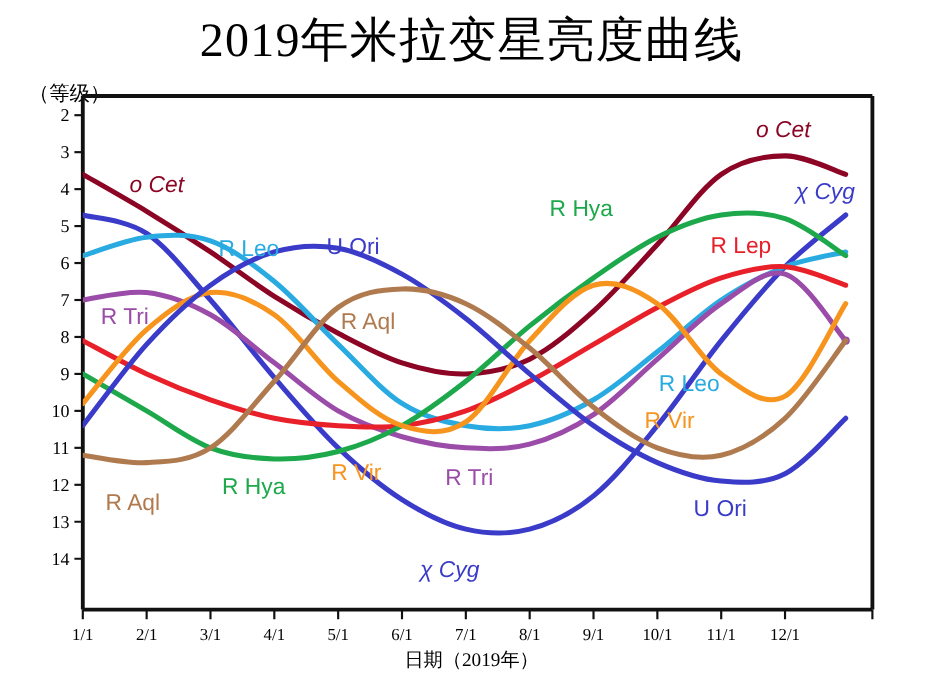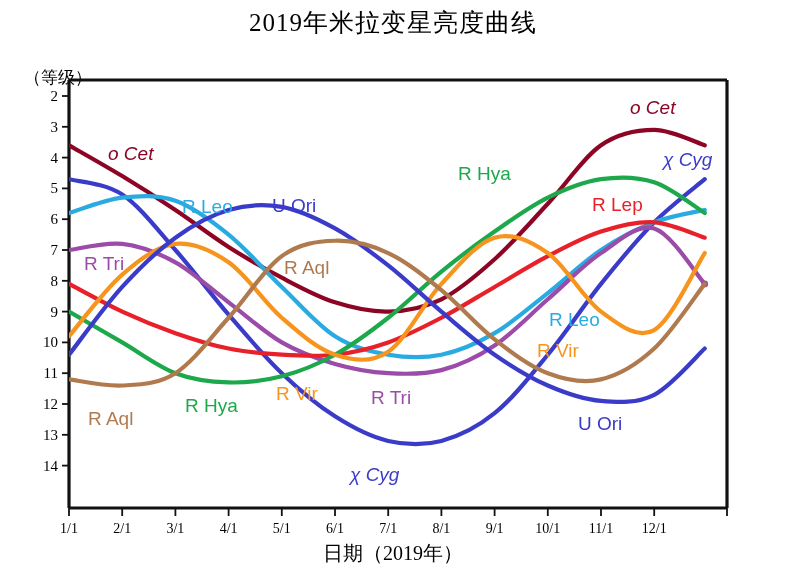--- a/index.html
+++ b/index.html
@@ -14,41 +14,41 @@
     font-family: "Liberation Sans", sans-serif;
     overflow: hidden;
   }
   #chart-title {
     position: absolute;
     left: 0;
     top: 6px;
     width: 786px;
     text-align: center;
     font-family: "Liberation Serif", serif;
-    font-size: 25px;
+    font-size: 40px;
     color: #000000;
     letter-spacing: 1px;
   }
   #y-axis-unit {
     position: absolute;
     left: 24px;
     top: 47px;
     font-family: "Liberation Serif", serif;
     font-size: 17px;
     color: #000000;
     margin-top: 19px;
   }
   #x-axis-title {
     position: absolute;
     left: 0;
     top: 540px;
     width: 786px;
     text-align: center;
     font-family: "Liberation Serif", serif;
-    font-size: 20px;
+    font-size: 16px;
     color: #000000;
   }
   #plot-svg {
     position: absolute;
     left: 0;
     top: 0;
   }
   .ytick-label {
     font-family: "Liberation Serif", serif;
     font-size: 15px;

